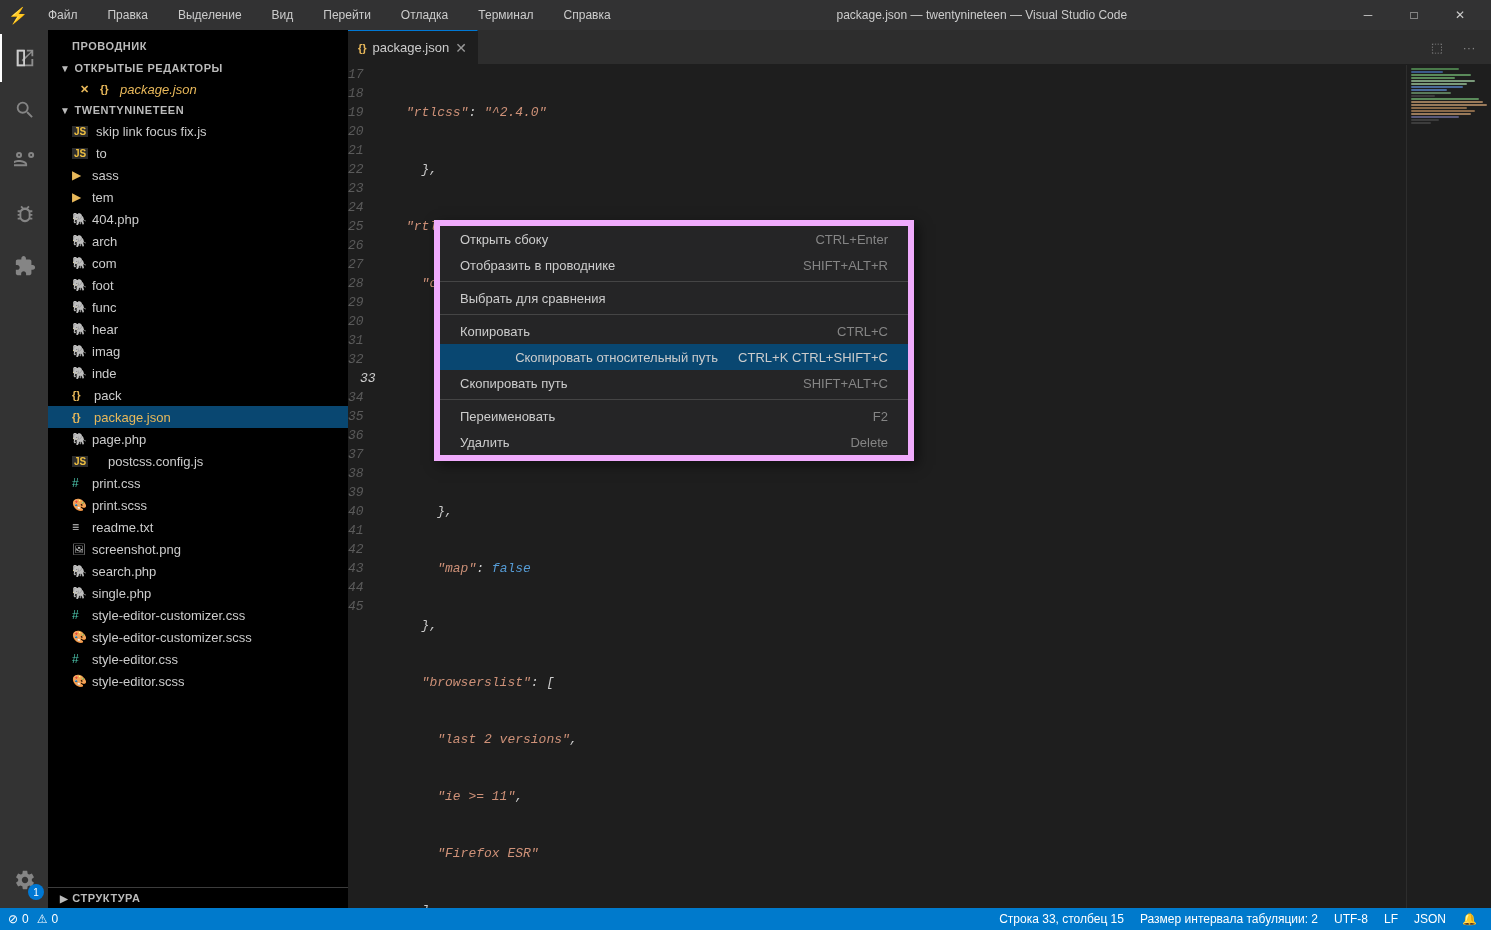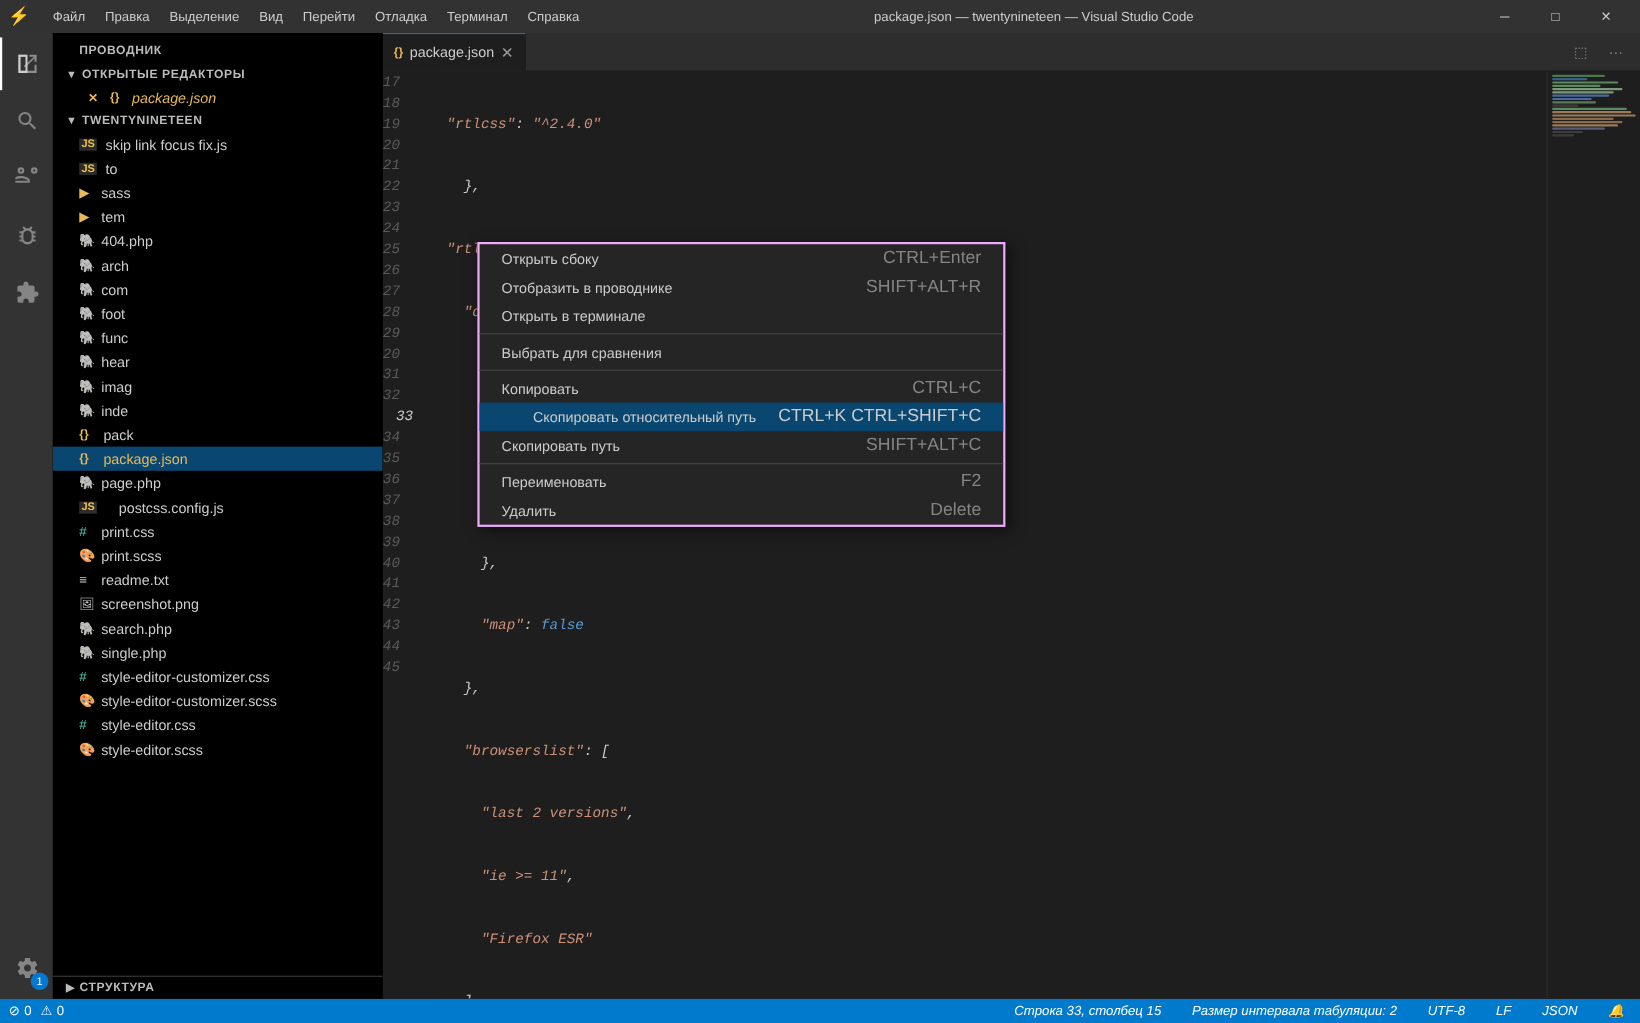--- a/index.html
+++ b/index.html
@@ -23,21 +23,21 @@
       gap: 8px;
       user-select: none;
     }
     .titlebar-icon {
       color: #0078d4;
       font-size: 16px;
       margin-right: 4px;
     }
     .titlebar-menu {
       display: flex;
-      gap: 2px;
+      gap: 14px;
     }
     .titlebar-menu-item {
       padding: 2px 8px;
       font-size: 12px;
       color: #cccccc;
       cursor: pointer;
       border-radius: 3px;
     }
     .titlebar-title {
       flex: 1;
@@ -278,38 +278,38 @@
       background: #3c3c3c;
       border-radius: 1px;
     }
 
     
     .context-menu {
       position: absolute;
       left: 86px;
       top: 155px;
       background: #252526;
-      border: 2px solid #f0abfc;
+      border: 6px solid #f0abfc;
       min-width: 480px;
       z-index: 1000;
       box-shadow: 4px 4px 12px rgba(0,0,0,0.5);
     }
     .ctx-item {
       display: flex;
       align-items: center;
       justify-content: space-between;
       padding: 5px 20px;
       cursor: pointer;
       font-size: 13px;
       color: #cccccc;
       height: 26px;
     }
     .ctx-item .shortcut {
       color: #858585;
-      font-size: 16px;
+      font-size: 13px;
       margin-left: 20px;
     }
     .ctx-separator {
       height: 1px;
       background: #454545;
       margin: 3px 0;
     }
 
     
     .status-bar {
@@ -330,22 +330,21 @@
     }
     .status-errors {
       display: flex;
       align-items: center;
       gap: 4px;
     }
     .status-right {
       margin-left: auto;
       display: flex;
       align-items: flex-start;
-      gap: 16px;
-      font-style: italic;
+      gap: 4px;
     }
 
     ::-webkit-scrollbar { width: 8px; height: 8px; }
     ::-webkit-scrollbar-track { background: #1e1e1e; }
     ::-webkit-scrollbar-thumb { background: #424242; }
   </style>
 </head>
 <body>
 
 <div class="titlebar">
@@ -645,24 +644,20 @@
 
       <div class="context-menu">
         <div class="ctx-item">
           <span>Открыть сбоку</span>
           <span class="shortcut">CTRL+Enter</span>
         </div>
         <div class="ctx-item">
           <span>Отобразить в проводнике</span>
           <span class="shortcut">SHIFT+ALT+R</span>
         </div>
-        <div class="ctx-item">
-          <span>Открыть в терминале</span>
-          <span class="shortcut"></span>
-        </div>
         <div class="ctx-separator"></div>
         <div class="ctx-item">
           <span>Выбрать для сравнения</span>
           <span class="shortcut"></span>
         </div>
         <div class="ctx-separator"></div>
         <div class="ctx-item">
           <span>Копировать</span>
           <span class="shortcut">CTRL+C</span>
         </div>

